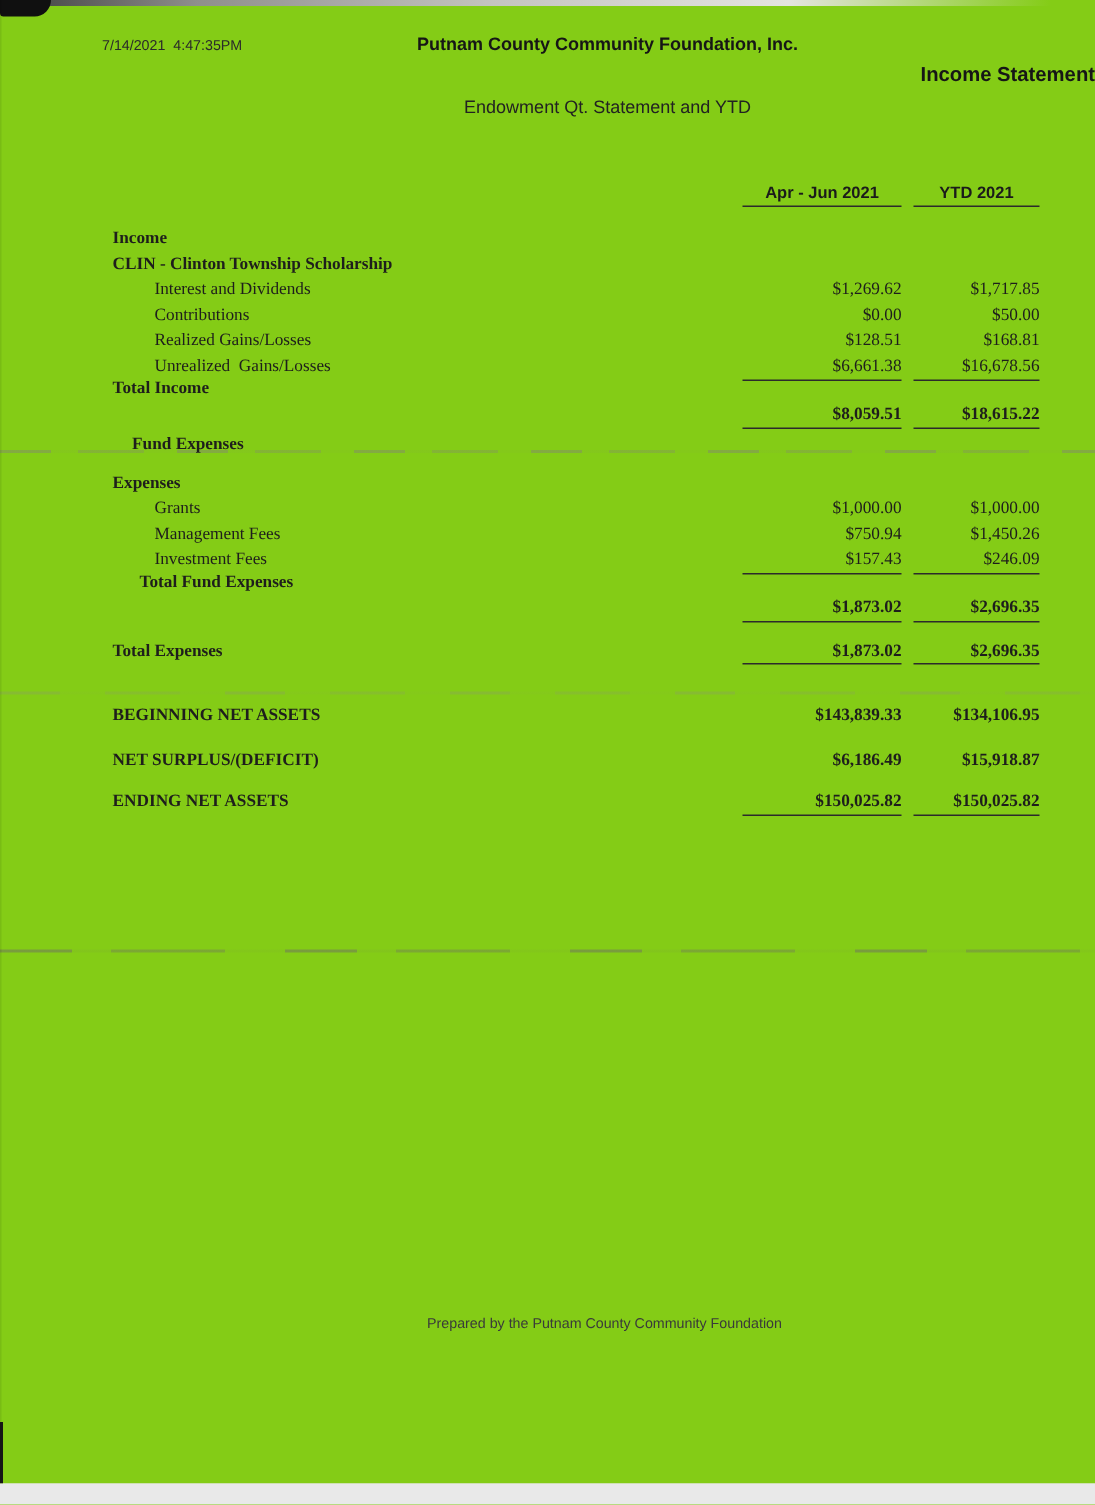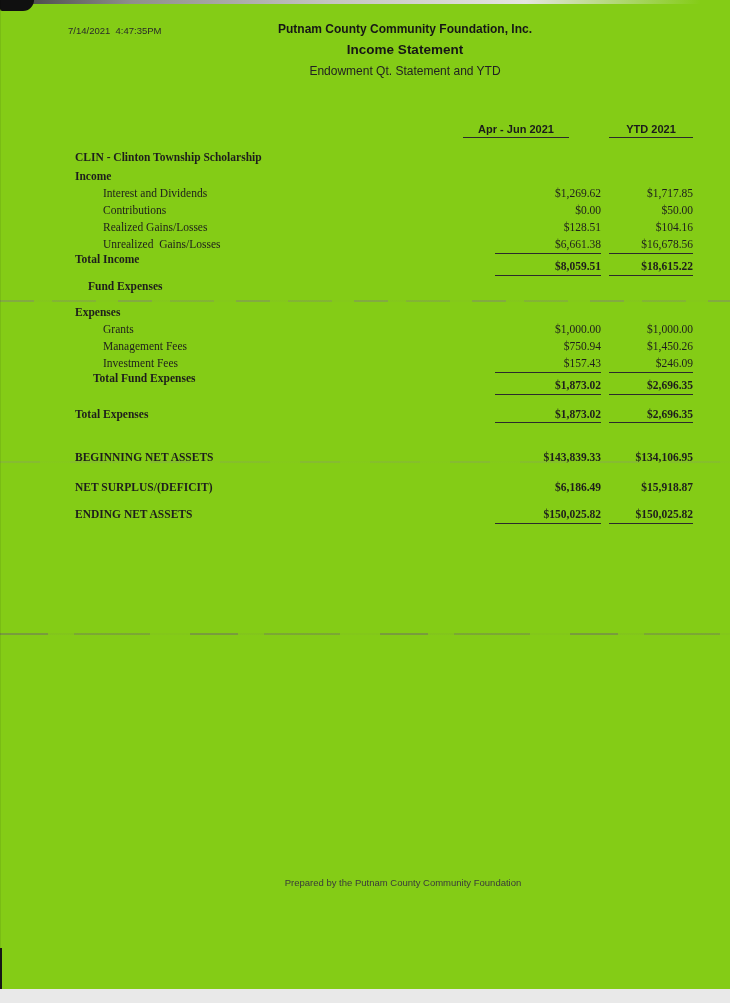--- a/index.html
+++ b/index.html
@@ -26,26 +26,26 @@
     background:repeating-linear-gradient(90deg,rgba(110,108,100,.5) 0 48px,rgba(110,108,100,.07) 48px 74px,rgba(110,108,100,.38) 74px 150px,rgba(110,108,100,.05) 150px 190px);}
   .scan-left-edge{position:absolute;left:0;top:0;bottom:0;width:1px;background:rgba(0,0,0,.08);}
   .scan-left-bottom{position:absolute;left:0;top:948px;height:55px;width:2px;background:#161616;}
 
   
   .timestamp{position:absolute;left:68px;top:25px;
     font-family:"Liberation Sans",sans-serif;font-size:9.5px;color:#2a2a2a;white-space:pre;}
   .titles{position:absolute;top:22px;left:80px;width:650px;text-align:center;
     font-family:"Liberation Sans",sans-serif;color:#161616;}
   .org-name{font-size:12px;font-weight:bold;}
-  .report-title{font-size:13.5px;font-weight:bold;margin-top:6px;}
+  .report-title{font-size:13.5px;font-weight:bold;margin-top:6px;text-align:right;}
   .report-subtitle{font-size:12px;margin-top:7px;color:#222;}
 
   
   .col-headers{position:absolute;top:124px;left:75px;right:37px;display:flex;
-    font-family:"Liberation Sans",sans-serif;font-size:11px;font-weight:bold;line-height:11.5px;color:#1b1b1b;gap:32px;}
+    font-family:"Liberation Sans",sans-serif;font-size:11px;font-weight:bold;line-height:11.5px;color:#1b1b1b;}
   .col-headers .spacer{flex:1;}
   .col-headers .colh{width:106px;text-align:center;border-bottom:1.6px solid #2b2b2b;padding-bottom:1px;}
   .col-headers .colh.c2{width:84px;margin-left:8px;}
   .col-headers .ln{height:11.5px;}
 
   
   .rows{position:absolute;top:146px;left:75px;right:37px;}
   .row{display:flex;margin-top:4.5px;font-size:11.5px;line-height:12.5px;}
   .row .lbl{flex:1;white-space:pre;}
   .row .val{width:106px;text-align:right;}
@@ -56,21 +56,21 @@
   .row.item .lbl{padding-left:28px;}
   .row.subsection .lbl{padding-left:13px;}
   .row.subtotal .lbl{padding-left:18px;}
 
   .row.gap-sm{margin-top:6.5px;}
   .row.gap-lg{margin-top:13px;}
   .row.gap-xl{margin-top:28px;}
   .row.gap-md2{margin-top:17px;}
   .row.gap-md3{margin-top:15px;}
 
-  .row.rule-above .val{border-top:1.4px solid #2b2b2b;padding-top:6px;}
+  .row.rule-above .val{border-top:1.4px solid #2b2b2b;padding-top:16px;}
   .row.rule-above{margin-top:3px;}
   .row.rule-below .val{border-bottom:1.6px solid #2b2b2b;padding-bottom:2px;}
 
   
   .footer-note{position:absolute;top:877px;left:76px;width:654px;text-align:center;
     font-family:"Liberation Sans",sans-serif;font-size:9.5px;color:#3a3a3a;}
 </style>
 </head>
 <body>
 
@@ -97,44 +97,44 @@
       <span class="ln"></span>
       <span class="ln">Apr - Jun 2021</span>
     </span>
     <span class="colh c2">
       <span class="ln">YTD</span>
       <span class="ln">2021</span>
     </span>
   </div>
 
   <div class="rows">
-      <div class="row fund-title">
-        <span class="lbl">CLIN - Clinton Township Scholarship</span>
+      <div class="row section gap-sm">
+        <span class="lbl">Income</span>
         <span class="val v1"></span>
         <span class="val v2"></span>
       </div>
-      <div class="row section gap-sm">
-        <span class="lbl">Income</span>
+      <div class="row fund-title">
+        <span class="lbl">CLIN - Clinton Township Scholarship</span>
         <span class="val v1"></span>
         <span class="val v2"></span>
       </div>
       <div class="row item">
         <span class="lbl">Interest and Dividends</span>
         <span class="val v1">$1,269.62</span>
         <span class="val v2">$1,717.85</span>
       </div>
       <div class="row item">
         <span class="lbl">Contributions</span>
         <span class="val v1">$0.00</span>
         <span class="val v2">$50.00</span>
       </div>
       <div class="row item">
         <span class="lbl">Realized Gains/Losses</span>
         <span class="val v1">$128.51</span>
-        <span class="val v2">$104.16</span>
+        <span class="val v2">$168.81</span>
       </div>
       <div class="row item">
         <span class="lbl">Unrealized  Gains/Losses</span>
         <span class="val v1">$6,661.38</span>
         <span class="val v2">$16,678.56</span>
       </div>
       <div class="row total rule-above rule-below">
         <span class="lbl">Total Income</span>
         <span class="val v1">$8,059.51</span>
         <span class="val v2">$18,615.22</span>

